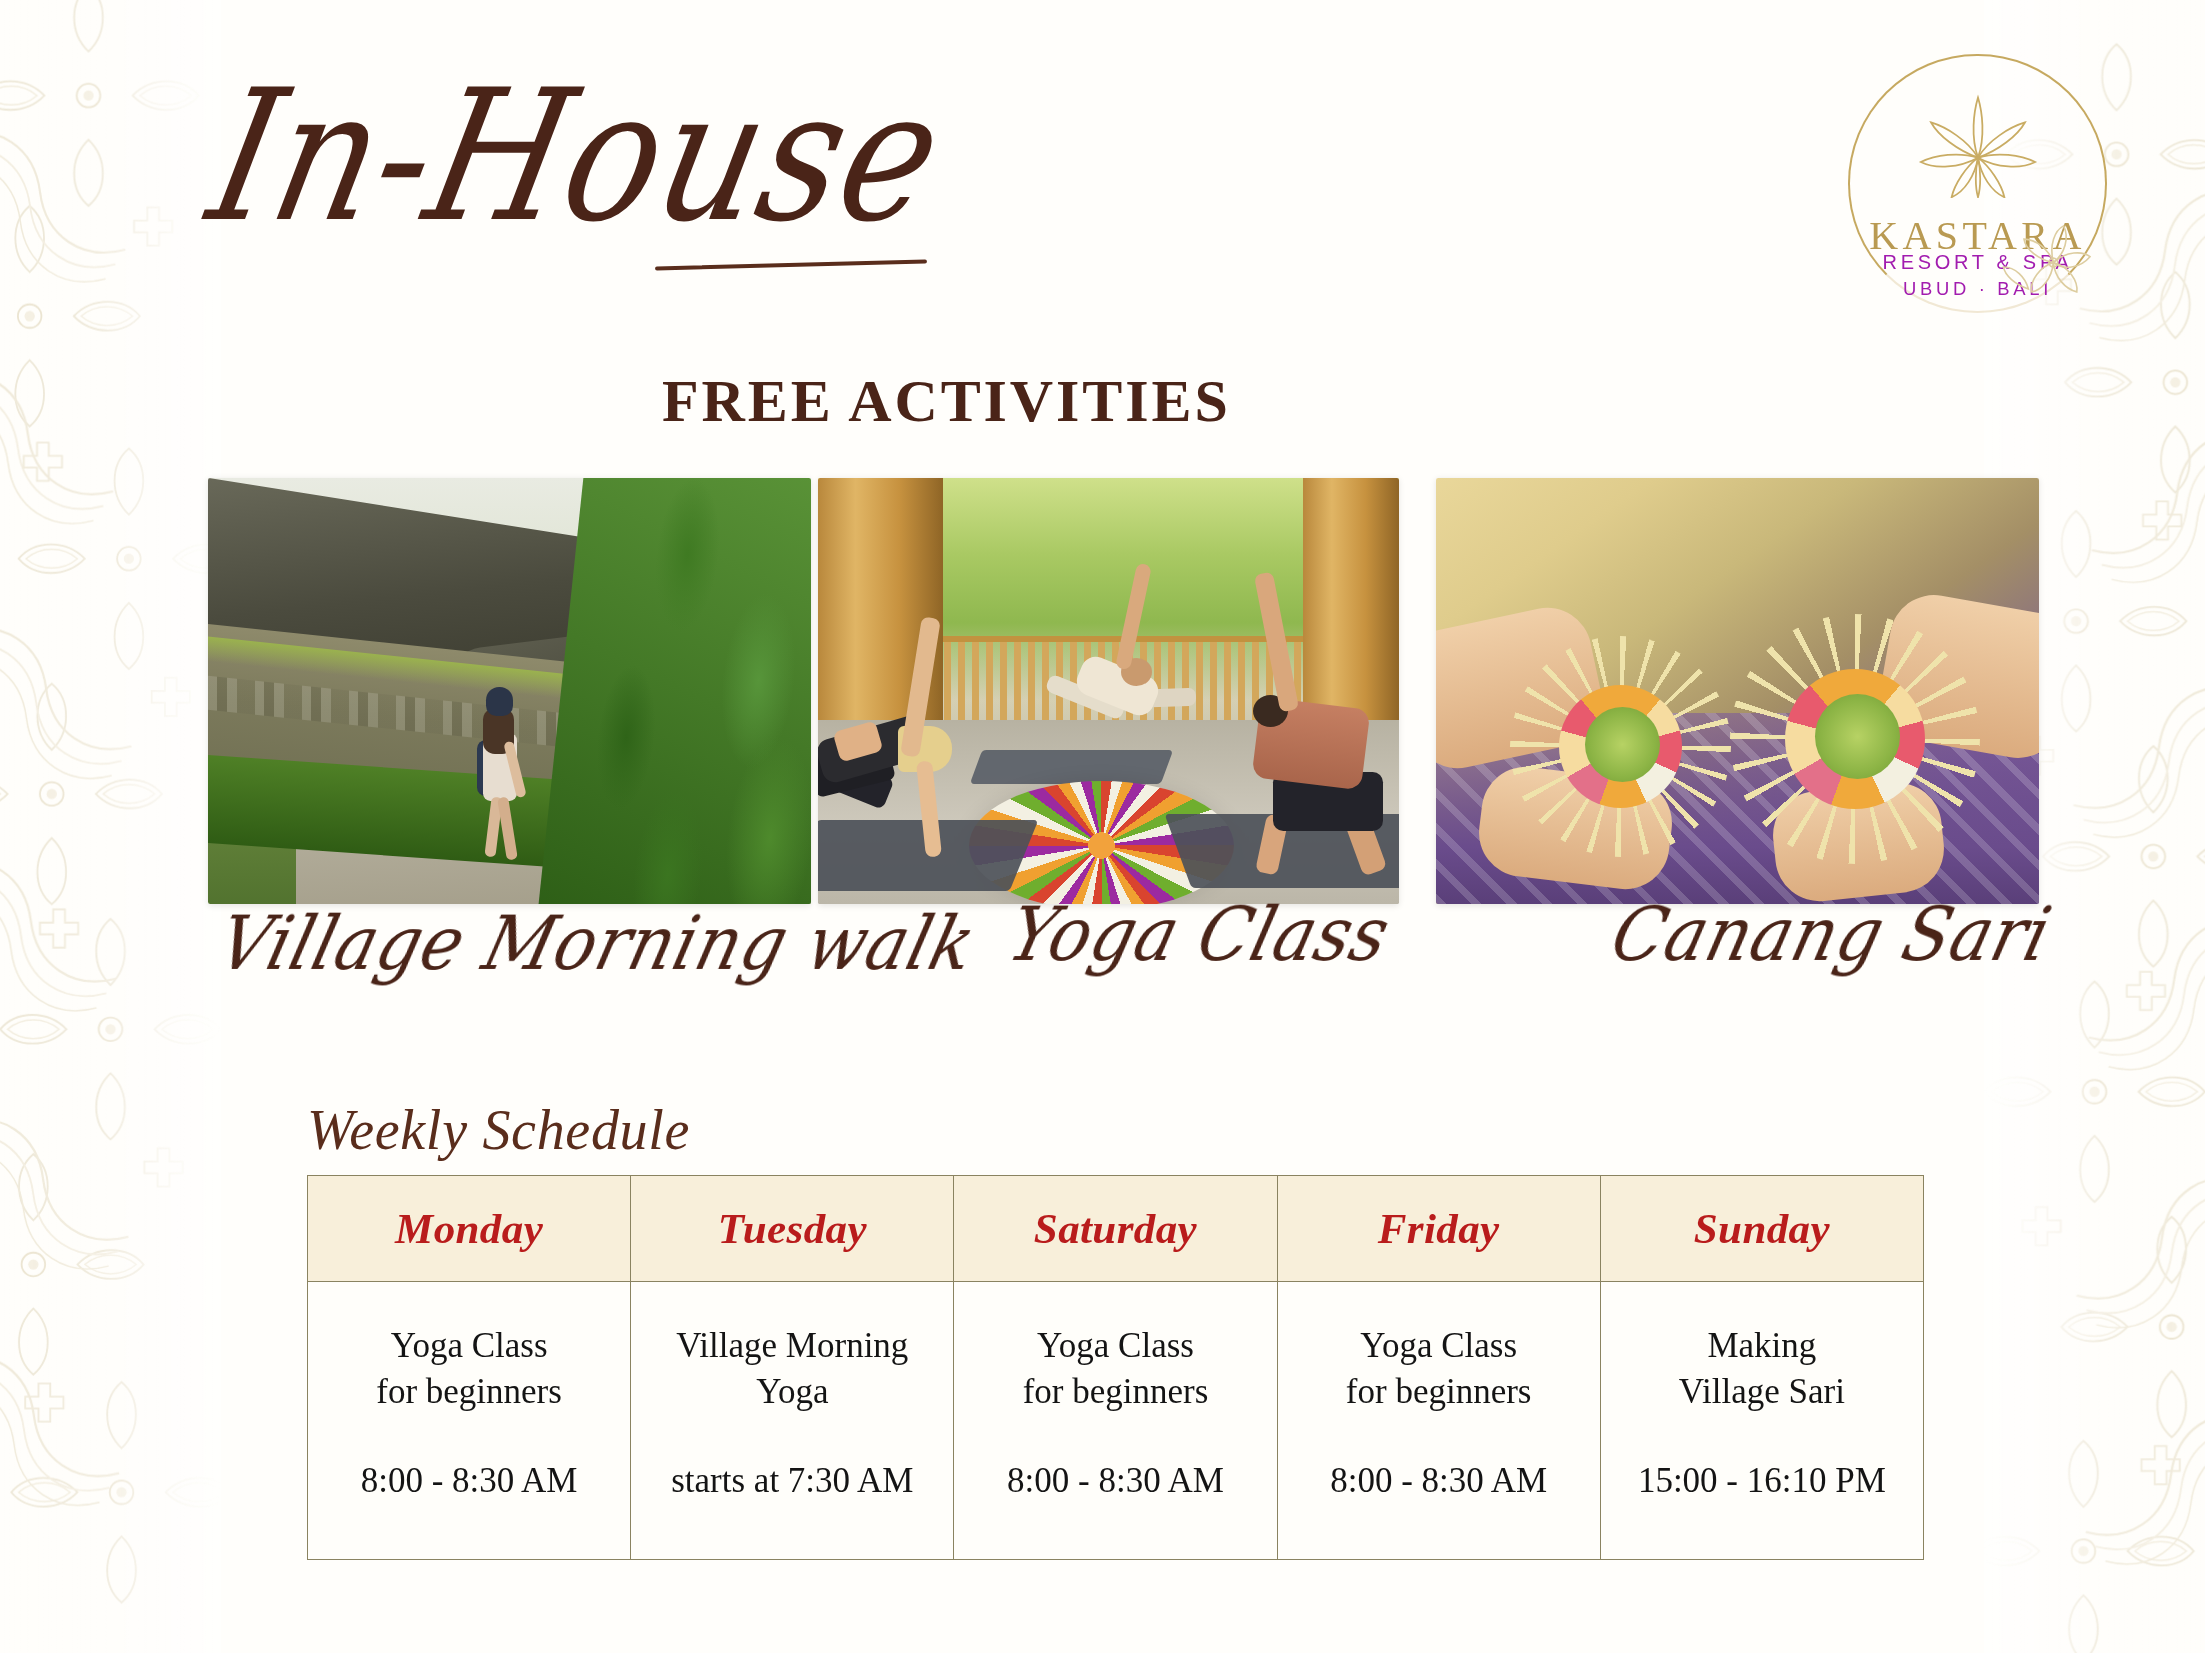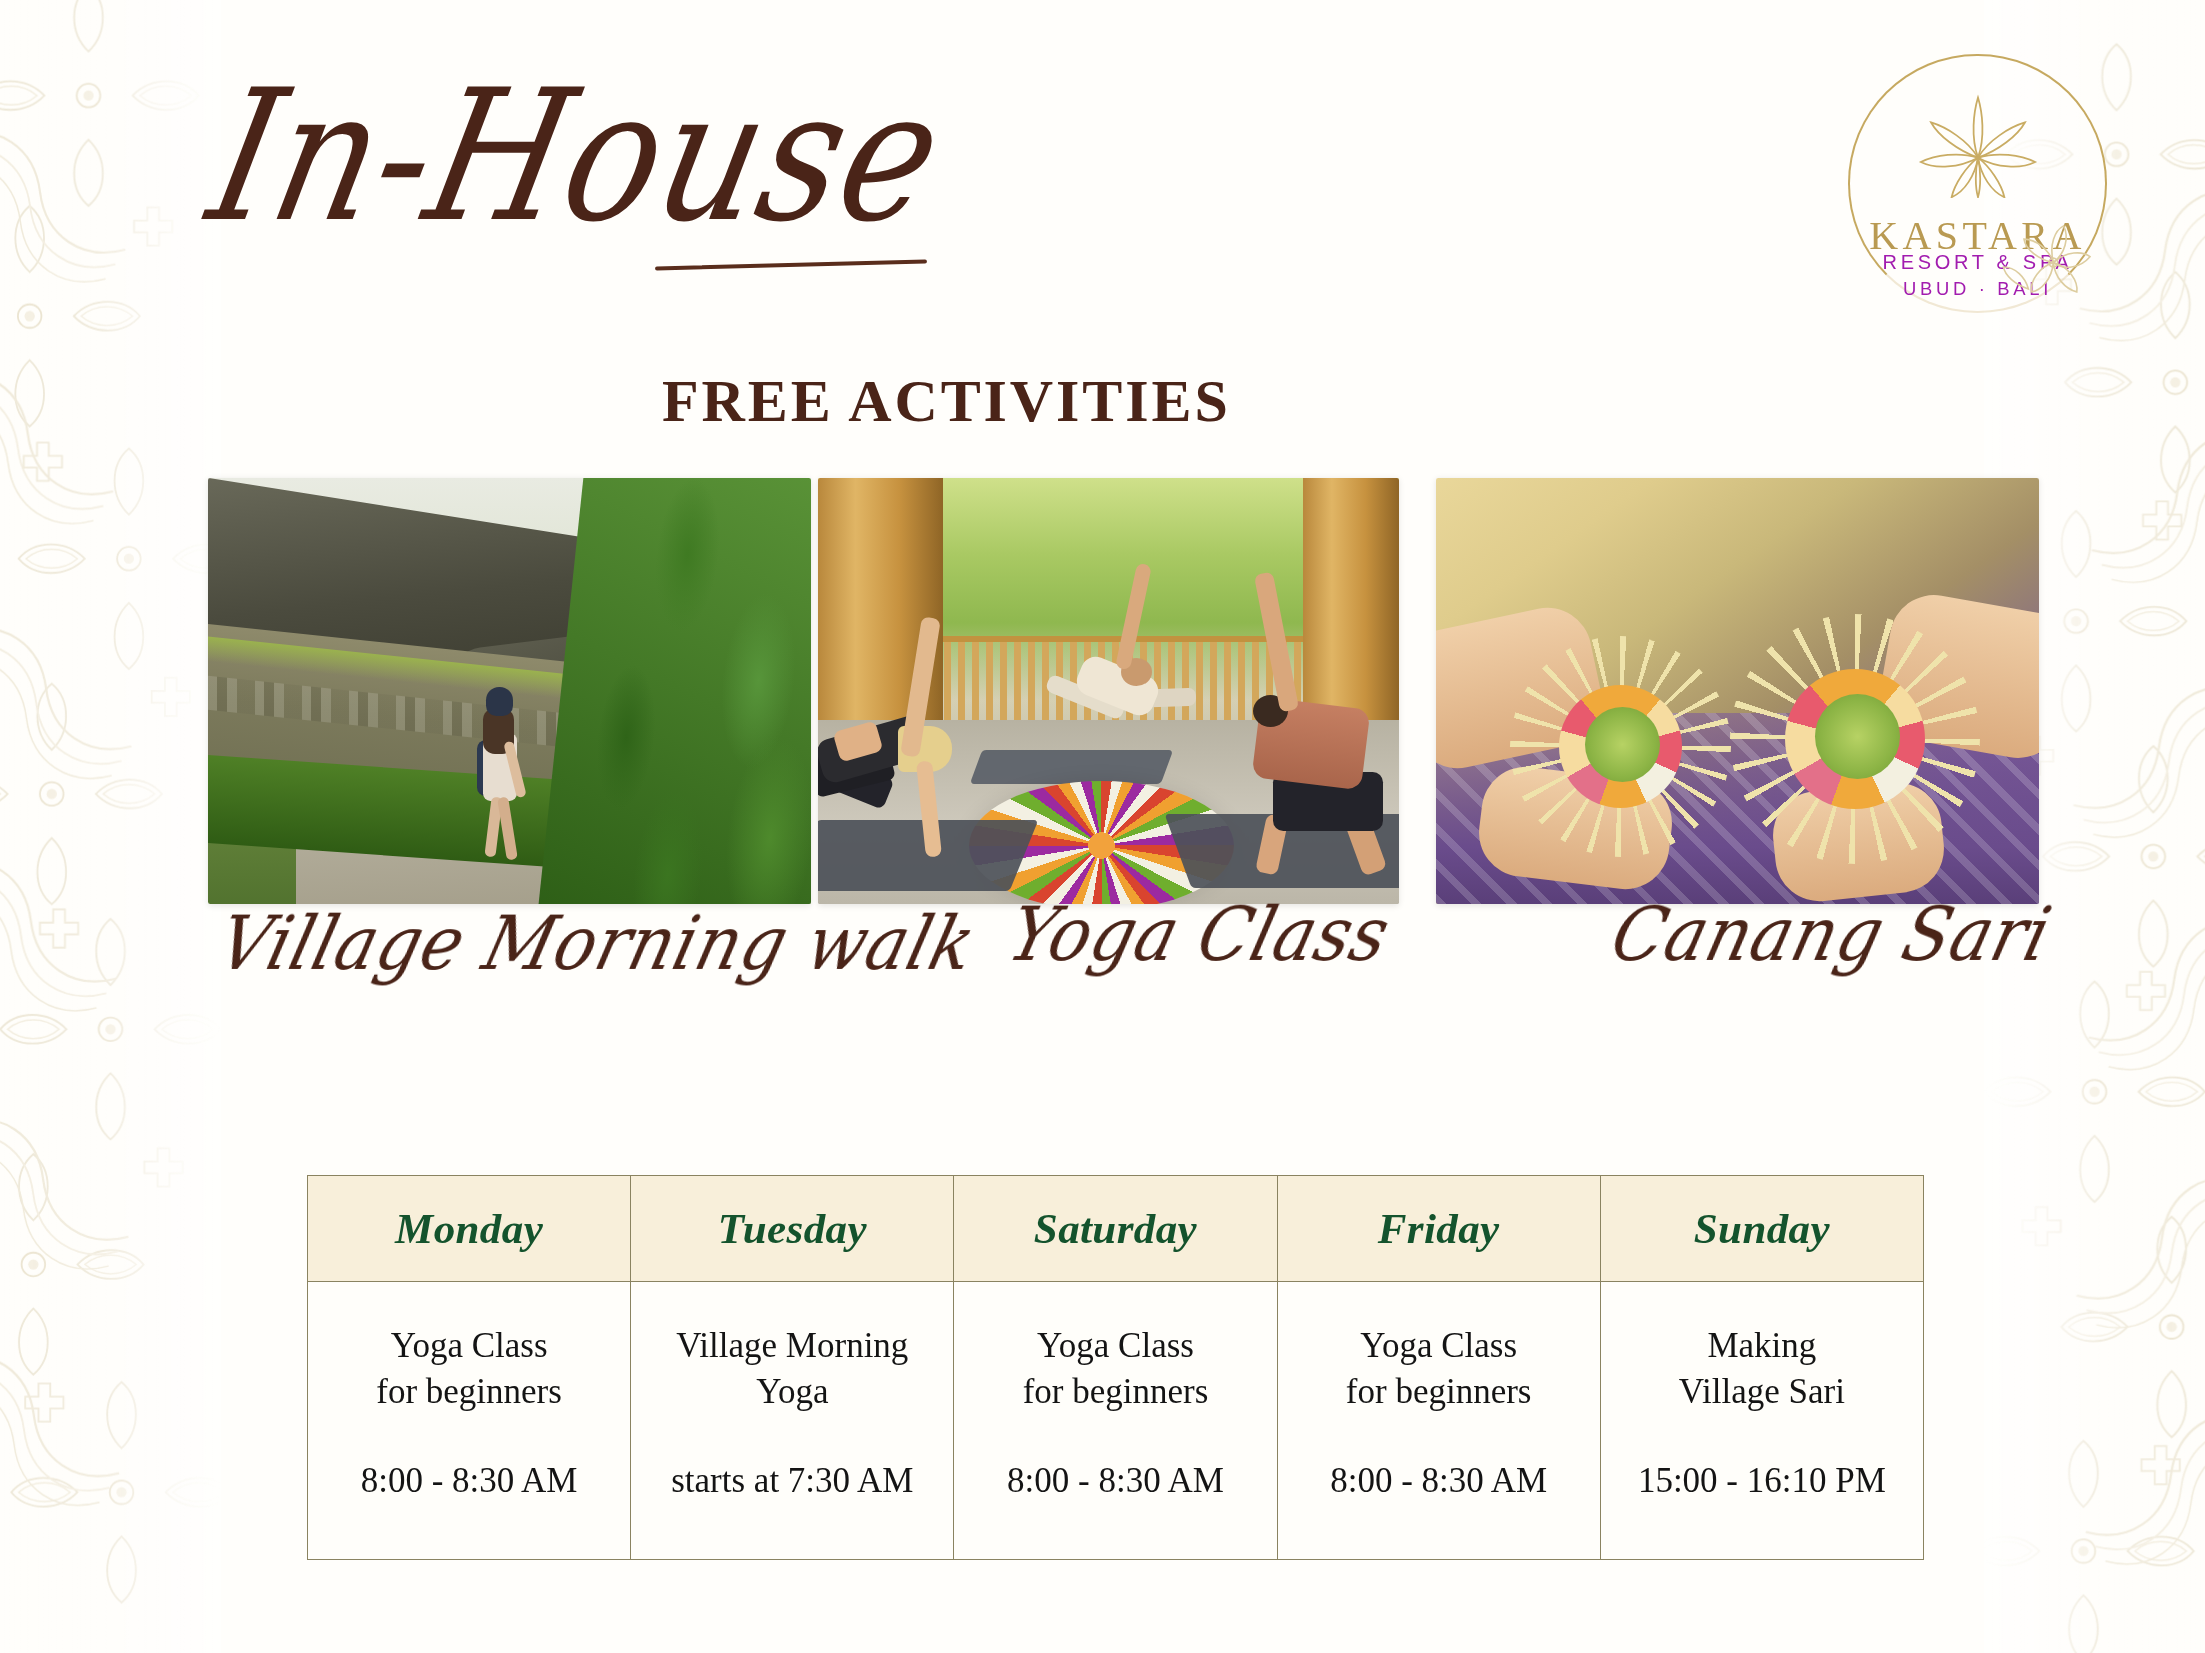--- a/index.html
+++ b/index.html
@@ -392,21 +392,21 @@
     text-align: center;
     vertical-align: top;
   }
   table.schedule th {
     background: #f8efda;
     height: 103px;
     font-family: "Liberation Serif", serif;
     font-style: italic;
     font-weight: 700;
     font-size: 43px;
-    color: #14532d;
+    color: #b91c1c;
     letter-spacing: 0.4px;
     vertical-align: middle;
   }
   table.schedule td {
     background: #fffefa;
     height: 235px;
     padding-top: 41px;
     font-family: "Liberation Serif", serif;
     font-size: 35px;
     color: #141414;
@@ -622,20 +622,21 @@
             <div class="moss"></div>
         </div>
       </div>
     </div>
   </div>
 
   <div class="caption cap1">Village Morning walk</div>
   <div class="caption cap2">Yoga Class</div>
   <div class="caption cap3">Canang Sari</div>
 
+  <div class="sched-title">Weekly Schedule</div>
 
   <table class="schedule">
     <thead>
       <tr>
         <th>Monday</th>
         <th>Tuesday</th>
         <th>Saturday</th>
         <th>Friday</th>
         <th>Sunday</th>
       </tr>

